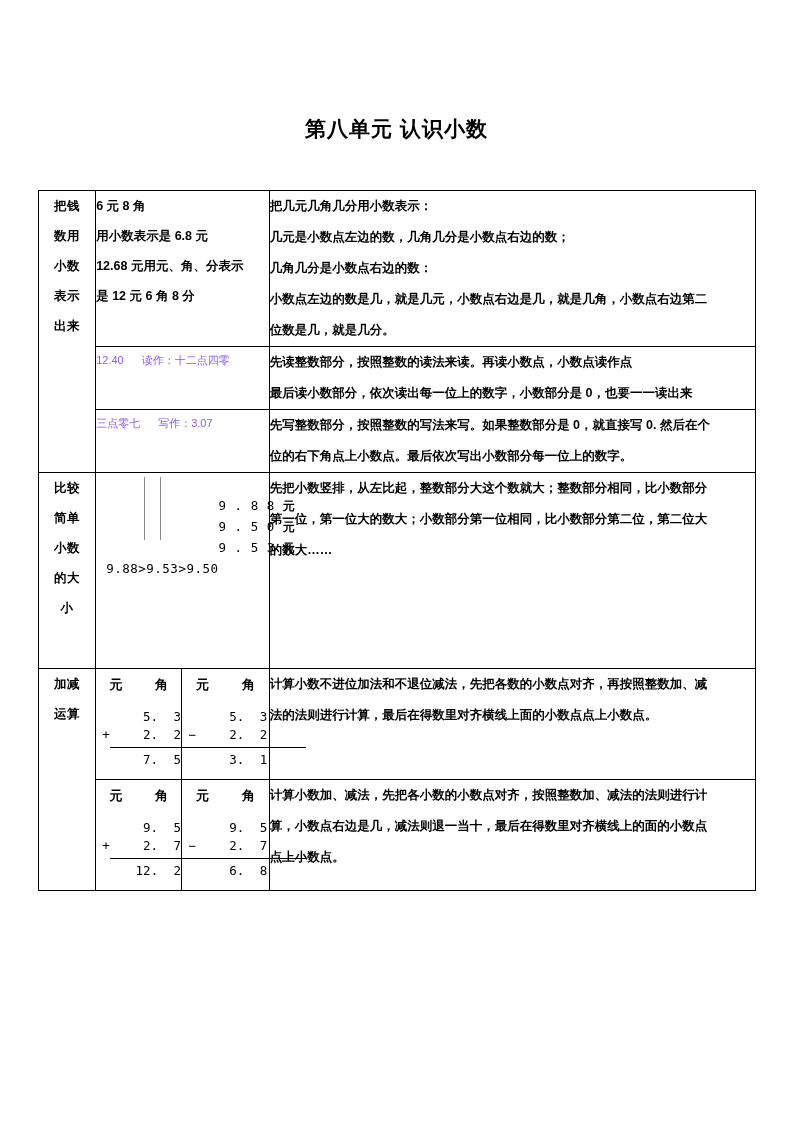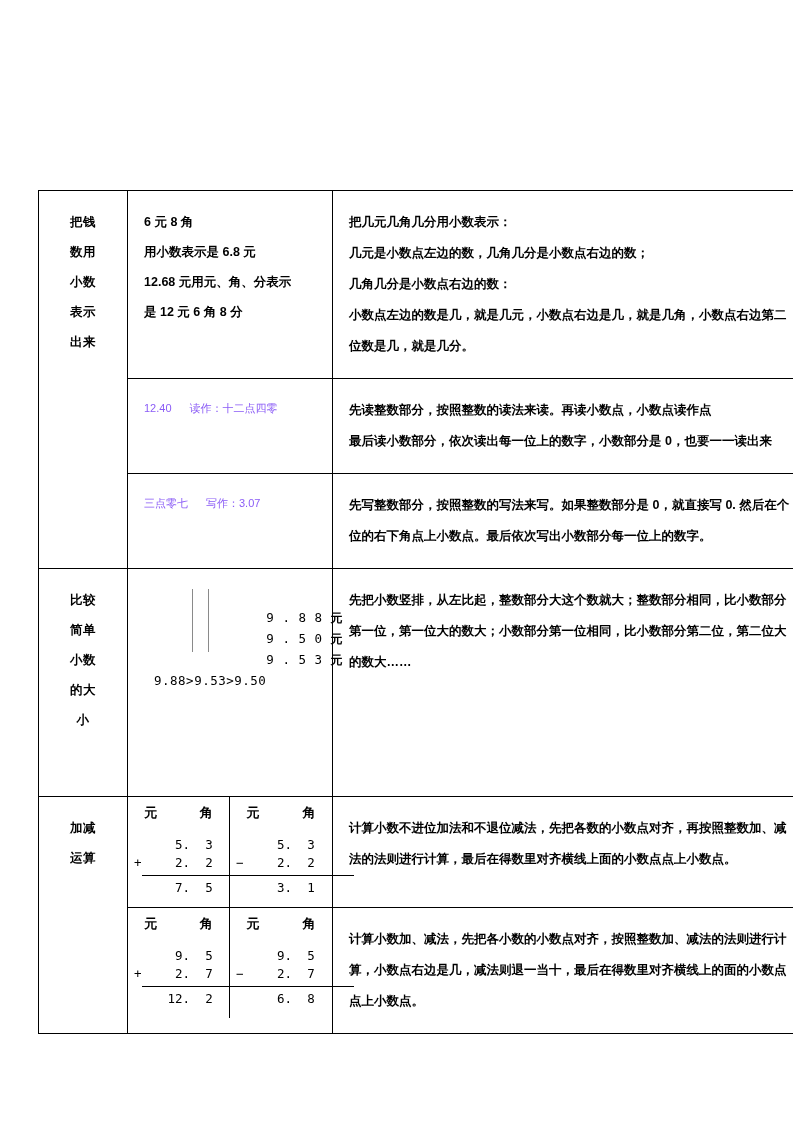--- a/index.html
+++ b/index.html
@@ -44,21 +44,21 @@
     width: 718px;
   }
   table.main {
     border-collapse: collapse;
     width: 718px;
     table-layout: fixed;
   }
   table.main td {
     border: 1px solid #000000;
     vertical-align: top;
-    padding: 16px;
+    padding: 0;
   }
 
   
   td.cat {
     width: 56px;
     text-align: center;
     vertical-align: middle;
     font-family: "Liberation Sans", "DejaVu Sans", sans-serif;
     font-weight: bold;
     font-size: 12.5px;
@@ -181,20 +181,21 @@
     white-space: nowrap;
     color: #8b5cf6;
   }
   .rw-line .sp { display: inline-block; width: 18px; }
 </style>
 </head>
 <body>
 
 <div class="page">
 
+  <div class="title">第八单元 认识小数</div>
 
   <div class="tbl-wrap">
     <table class="main">
 
       <tbody>
           <tr>
         <td class="cat" rowspan="3">
           <span class="catline">把钱</span>
           <span class="catline">数用</span>
           <span class="catline">小数</span>

